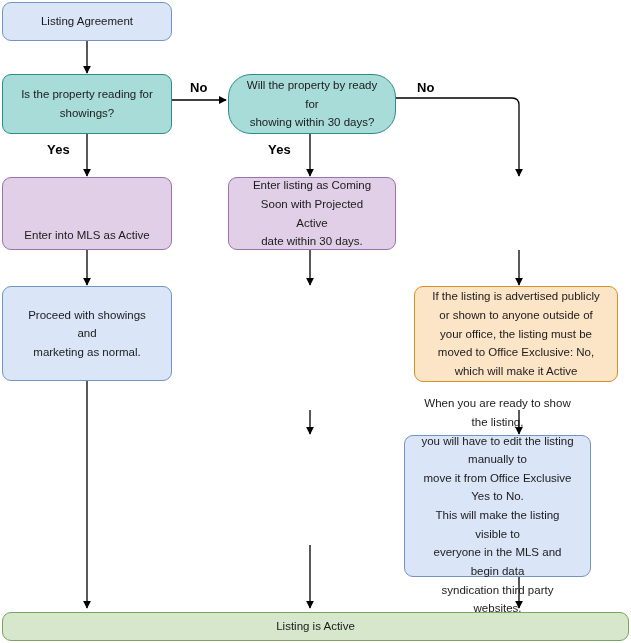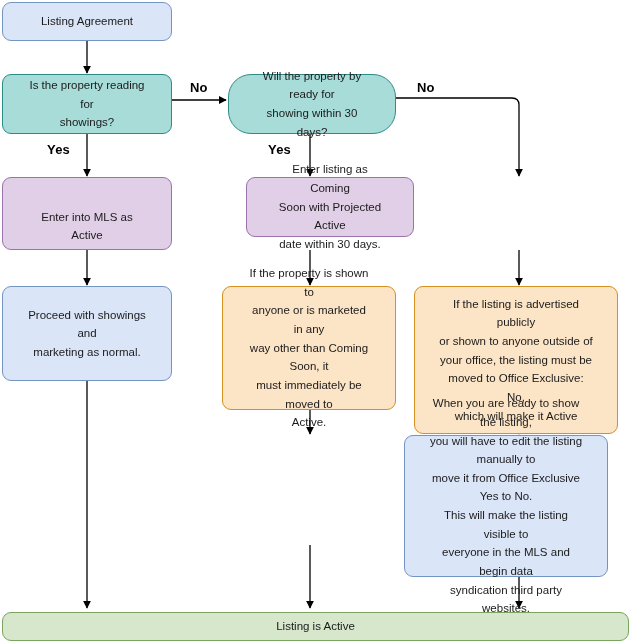--- a/index.html
+++ b/index.html
@@ -28,21 +28,21 @@
   .node {
     position: absolute;
     box-sizing: border-box;
     border-radius: 9px;
     border-style: solid;
     border-width: 1px;
     display: flex;
     align-items: center;
     justify-content: center;
     text-align: center;
-    padding: 4px 24px;
+    padding: 4px 16px;
     font-size: 11.5px;
     line-height: 1.62;
     color: #1b1b1b;
   }
   .node-text {
     display: block;
     width: 100%;
     white-space: pre-line;
   }
   
@@ -113,50 +113,43 @@
 
   <div class="node pal-teal" style="left:228px; top:74px; width:168px; height:60px;border-radius:23px;">
     <span class="node-text">Will the property by ready for
 showing within 30 days?</span>
   </div>
 
   <div class="node pal-purple" style="left:2px; top:177px; width:170px; height:73px;align-items:flex-end;">
     <span class="node-text">Enter into MLS as Active</span>
   </div>
 
-  <div class="node pal-purple" style="left:228px; top:177px; width:168px; height:60px;margin-left:18px;">
+  <div class="node pal-purple" style="left:228px; top:177px; width:168px; height:73px;">
     <span class="node-text">Enter listing as Coming
 Soon with Projected Active
 date within 30 days.</span>
   </div>
 
 
   <div class="node pal-blue" style="left:2px; top:286px; width:170px; height:95px;">
     <span class="node-text">Proceed with showings and
 marketing as normal.</span>
   </div>
 
-  <div class="node pal-orange" style="left:222px; top:286px; width:174px; height:124px;">
-    <span class="node-text">If the property is shown to
-anyone or is marketed in any
-way other than Coming Soon, it
-must immediately be moved to
-Active.</span>
-  </div>
 
-  <div class="node pal-orange" style="left:414px; top:286px; width:204px; height:148px;">
+  <div class="node pal-orange" style="left:414px; top:286px; width:204px; height:96px;">
     <span class="node-text">If the listing is advertised publicly
 or shown to anyone outside of
 your office, the listing must be
 moved to Office Exclusive: No,
 which will make it Active</span>
   </div>
 
 
-  <div class="node pal-blue" style="left:404px; top:435px; width:204px; height:142px;">
+  <div class="node pal-blue" style="left:404px; top:435px; width:187px; height:142px;">
     <span class="node-text">When you are ready to show the listing,
 you will have to edit the listing manually to
 move it from Office Exclusive Yes to No.
 This will make the listing visible to
 everyone in the MLS and begin data
 syndication third party websites.</span>
   </div>
 
   <div class="node pal-green" style="left:2px; top:612px; width:627px; height:29px;">
     <span class="node-text">Listing is Active</span>

